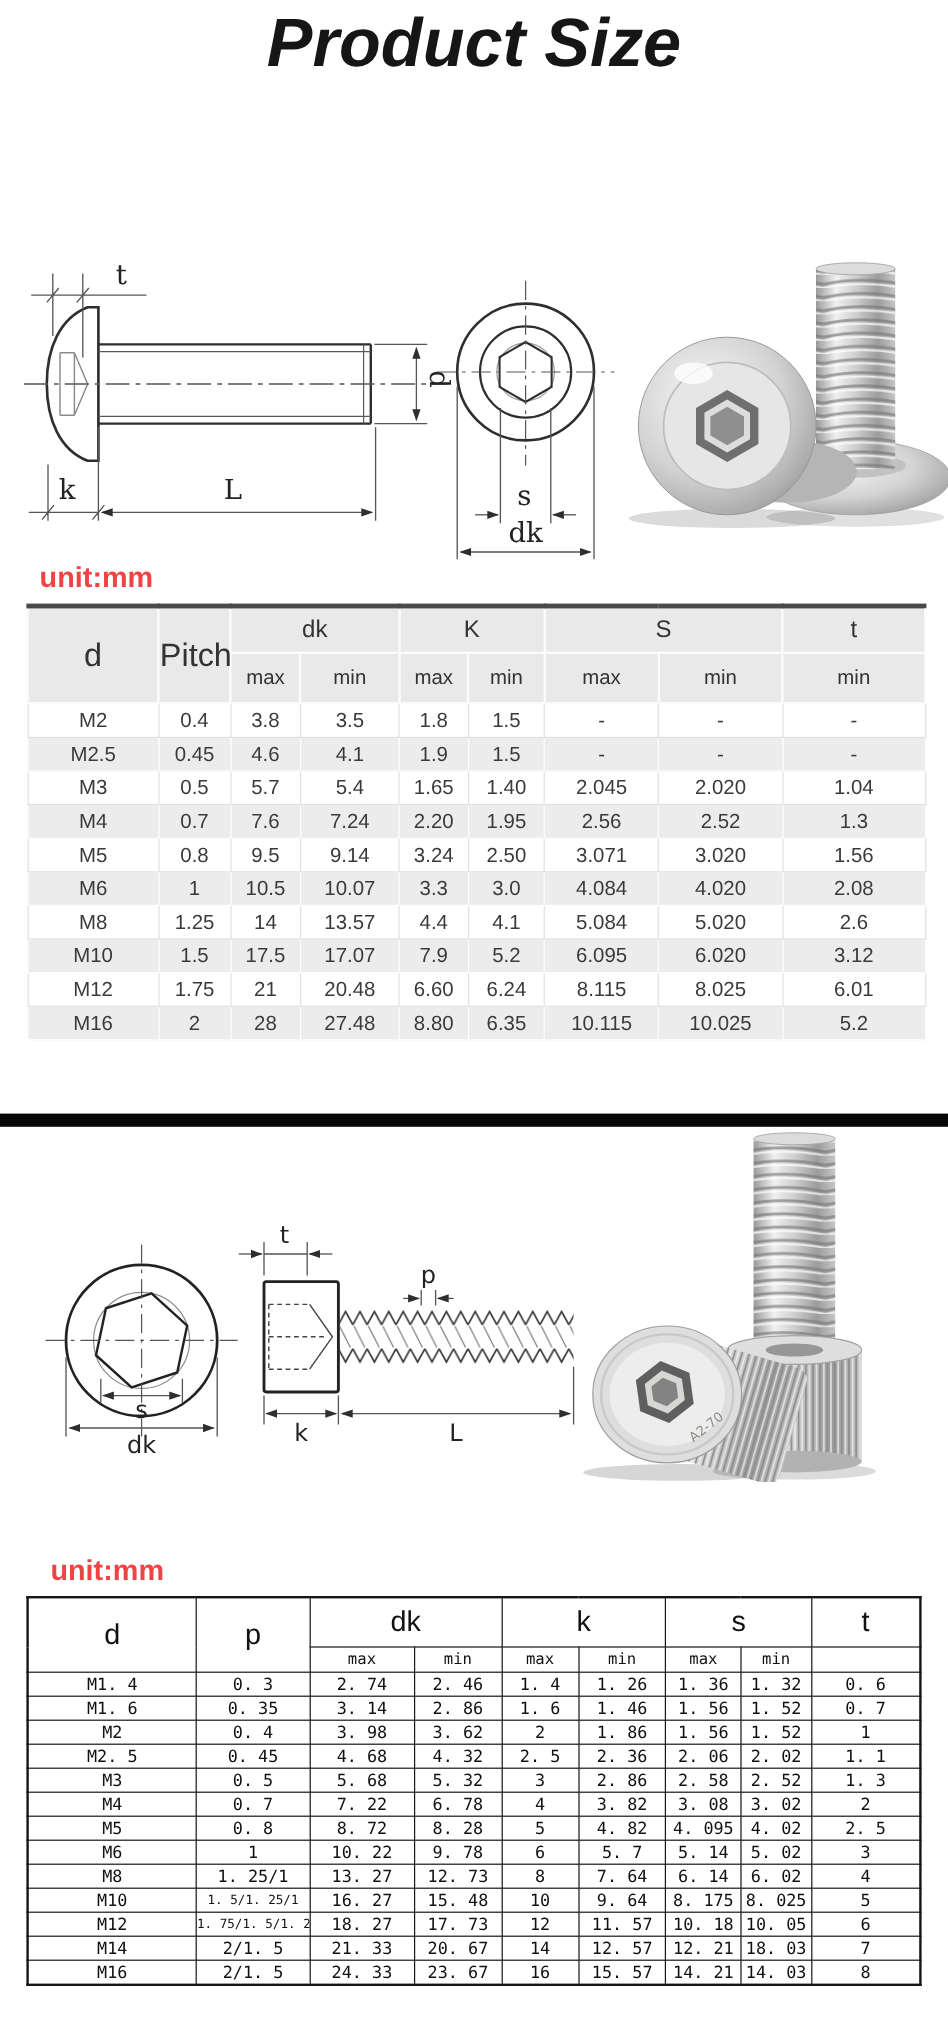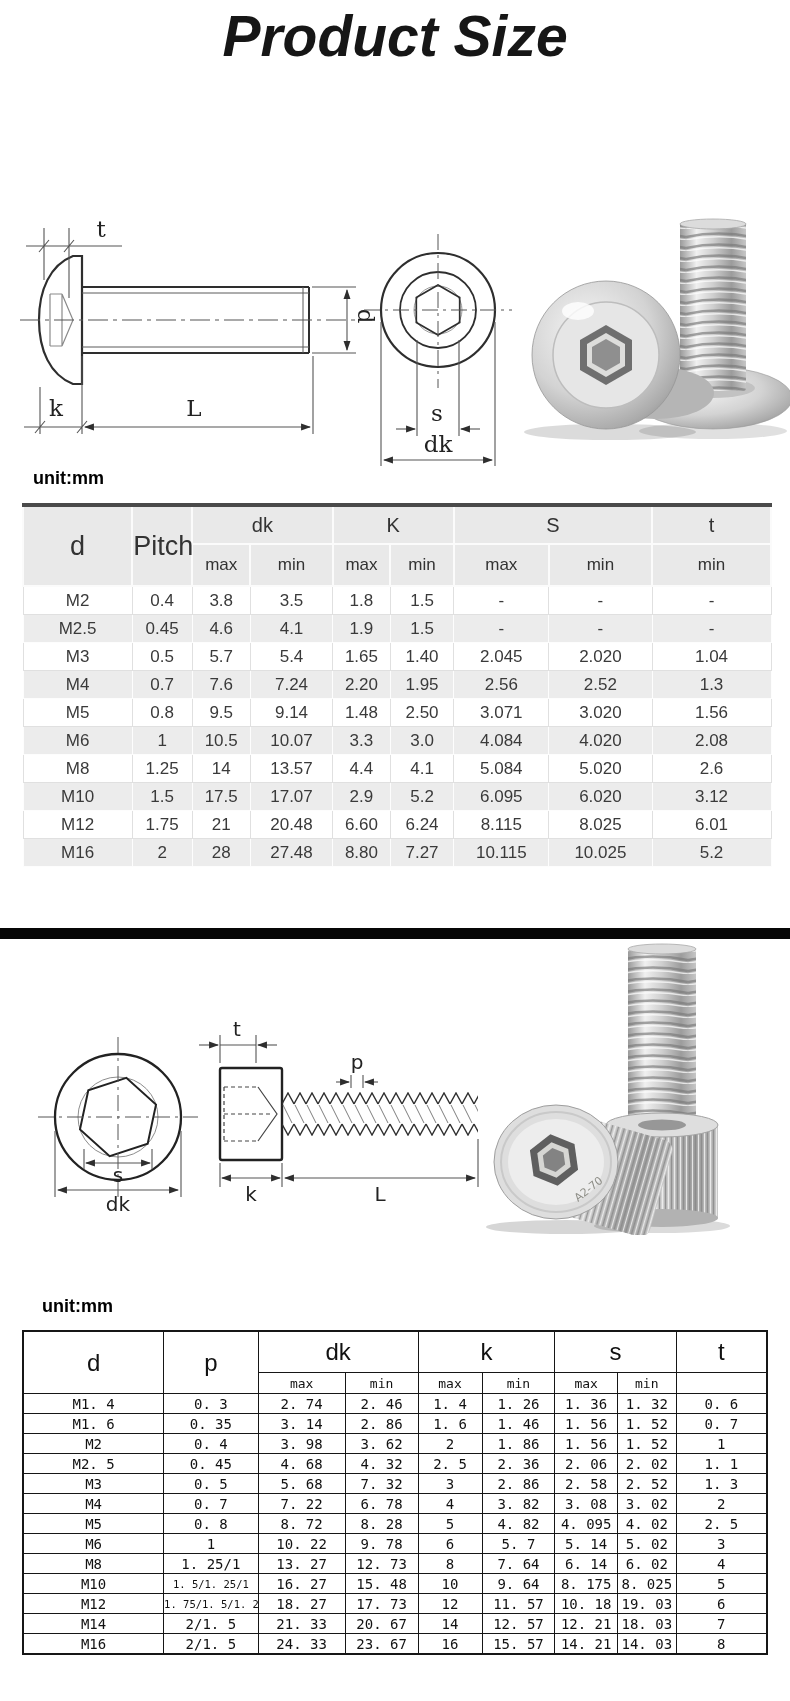--- a/index.html
+++ b/index.html
@@ -5,21 +5,21 @@
   html,body{margin:0;padding:0;background:#fff;}
   body{width:790px;height:1701px;position:relative;font-family:"Liberation Sans",sans-serif;}
   .page{position:absolute;inset:0;background:#fff;overflow:hidden;}
   .title{position:absolute;top:2px;left:0;width:100%;margin:0;text-align:center;
          font-family:"Liberation Sans",sans-serif;font-style:italic;font-weight:bold;
          font-size:57px;line-height:68px;color:#161616;}
   .diag1{position:absolute;left:0;top:170px;}
   .photo1{position:absolute;left:488px;top:185px;}
   .diag2{position:absolute;left:0;top:935px;}
   .photo2{position:absolute;left:478px;top:930px;}
-  .unit{position:absolute;font-weight:bold;font-size:18px;color:#000000;font-family:"Liberation Sans",sans-serif;}
+  .unit{position:absolute;font-weight:bold;font-size:24px;color:#ef4444;font-family:"Liberation Sans",sans-serif;}
   .unit1{left:33px;top:468px;}
   .unit2{left:42px;top:1296px;}
   .t1holder{position:absolute;left:22px;top:503px;width:750px;}
   .t2holder{position:absolute;left:22px;top:1330px;width:746px;}
   .divider{position:absolute;left:0;top:928px;width:790px;height:11px;background:#060606;}
 
   table{width:100%;border-collapse:collapse;table-layout:fixed;}
   
   .table1{border-top:4px solid #4a4a4a;color:#333;}
   .table1 th{background:#e9e9e9;border:2px solid #fbfbfb;font-weight:normal;padding:0;}
@@ -218,21 +218,21 @@
             <td>1.95</td>
             <td>2.56</td>
             <td>2.52</td>
             <td>1.3</td>
           </tr>
           <tr>
             <td>M5</td>
             <td>0.8</td>
             <td>9.5</td>
             <td>9.14</td>
-            <td>1.48</td>
+            <td>3.24</td>
             <td>2.50</td>
             <td>3.071</td>
             <td>3.020</td>
             <td>1.56</td>
           </tr>
           <tr>
             <td>M6</td>
             <td>1</td>
             <td>10.5</td>
             <td>10.07</td>
@@ -251,21 +251,21 @@
             <td>4.1</td>
             <td>5.084</td>
             <td>5.020</td>
             <td>2.6</td>
           </tr>
           <tr>
             <td>M10</td>
             <td>1.5</td>
             <td>17.5</td>
             <td>17.07</td>
-            <td>2.9</td>
+            <td>7.9</td>
             <td>5.2</td>
             <td>6.095</td>
             <td>6.020</td>
             <td>3.12</td>
           </tr>
           <tr>
             <td>M12</td>
             <td>1.75</td>
             <td>21</td>
             <td>20.48</td>
@@ -274,21 +274,21 @@
             <td>8.115</td>
             <td>8.025</td>
             <td>6.01</td>
           </tr>
           <tr>
             <td>M16</td>
             <td>2</td>
             <td>28</td>
             <td>27.48</td>
             <td>8.80</td>
-            <td>7.27</td>
+            <td>6.35</td>
             <td>10.115</td>
             <td>10.025</td>
             <td>5.2</td>
           </tr>
         </tbody>
       </table>
     </div>
 
   <div class="divider"></div>
 
@@ -473,21 +473,21 @@
             <td>2. 5</td>
             <td>2. 36</td>
             <td>2. 06</td>
             <td>2. 02</td>
             <td>1. 1</td>
           </tr>
           <tr>
             <td>M3</td>
             <td>0. 5</td>
             <td>5. 68</td>
-            <td>7. 32</td>
+            <td>5. 32</td>
             <td>3</td>
             <td>2. 86</td>
             <td>2. 58</td>
             <td>2. 52</td>
             <td>1. 3</td>
           </tr>
           <tr>
             <td>M4</td>
             <td>0. 7</td>
             <td>7. 22</td>
@@ -543,21 +543,21 @@
             <td>5</td>
           </tr>
           <tr>
             <td>M12</td>
             <td class="small">1. 75/1. 5/1. 2</td>
             <td>18. 27</td>
             <td>17. 73</td>
             <td>12</td>
             <td>11. 57</td>
             <td>10. 18</td>
-            <td>19. 03</td>
+            <td>10. 05</td>
             <td>6</td>
           </tr>
           <tr>
             <td>M14</td>
             <td>2/1. 5</td>
             <td>21. 33</td>
             <td>20. 67</td>
             <td>14</td>
             <td>12. 57</td>
             <td>12. 21</td>

